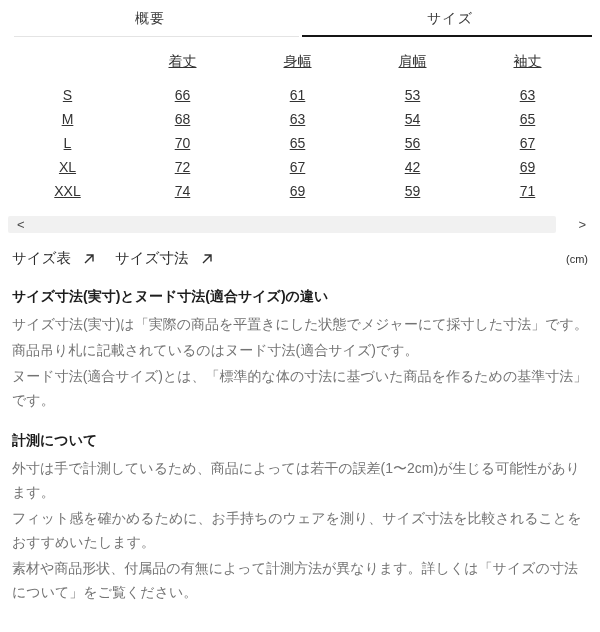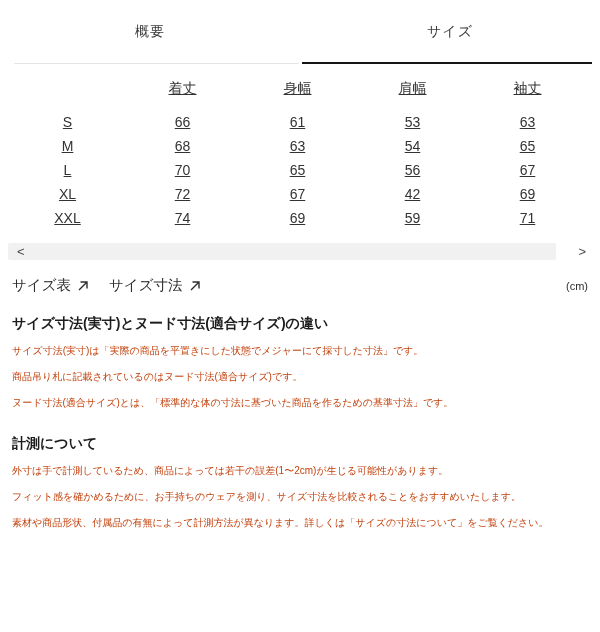--- a/index.html
+++ b/index.html
@@ -4,21 +4,21 @@
 <style>
   * { margin:0; padding:0; box-sizing:border-box; }
   html,body { background:#ffffff; }
   body {
     width:600px; height:632px; overflow:hidden;
     font-family:"Liberation Sans","DejaVu Sans",sans-serif;
     color:#2e2e2e;
   }
 
   
-  .tabbar { display:flex; height:64px; }
+  .tabbar { display:flex; height:37px; }
   .tab {
     flex:1; position:relative; display:flex;
     align-items:center; justify-content:center;
     font-size:14px; letter-spacing:1px; color:#3a3a3a; cursor:pointer;
   }
   .tab .tab-underline { position:absolute; bottom:0; }
   .tab-overview .tab-underline { left:14px; right:1px; height:1px; background:#e4e4e4; }
   .tab-size .tab-underline { left:2px; right:8px; height:2px; background:#151515; }
 
   
@@ -42,30 +42,30 @@
     position:absolute; top:0; height:17px; display:flex; align-items:center;
     font-size:13px; color:#4a4a4a; cursor:pointer;
     background:none; border:none; font-family:inherit; padding:0;
   }
   .hscroll-btn.left { left:9px; }
   .hscroll-btn.right { right:6px; }
 
   
   .links-row { display:flex; align-items:center; padding:0 12px; margin-top:16px; font-size:14.5px; }
   .link {
-    display:inline-flex; align-items:center; gap:6px; margin-right:20px;
+    display:inline-flex; align-items:center; gap:12px; margin-right:20px;
     color:#2e2e2e; cursor:pointer; text-decoration:none;
   }
   .ext-icon { width:12px; height:12px; display:inline-block; }
   .unit { margin-left:auto; font-size:11px; color:#2e2e2e; }
 
   
   .content { padding:0 12px; }
   .section-heading { font-size:14px; font-weight:bold; margin:20px 0 6px; color:#1d1d1d; }
-  .content p { font-size:10px; line-height:24px; margin-bottom:2px; color:#c2410c; }
+  .content p { font-size:14px; line-height:24px; margin-bottom:2px; color:#737373; }
 </style>
 </head>
 <body>
 
 <div class="tabbar">
   <div class="tab tab-overview">
     <span>概要</span>
     <span class="tab-underline"></span>
   </div>
   <div class="tab tab-size">

